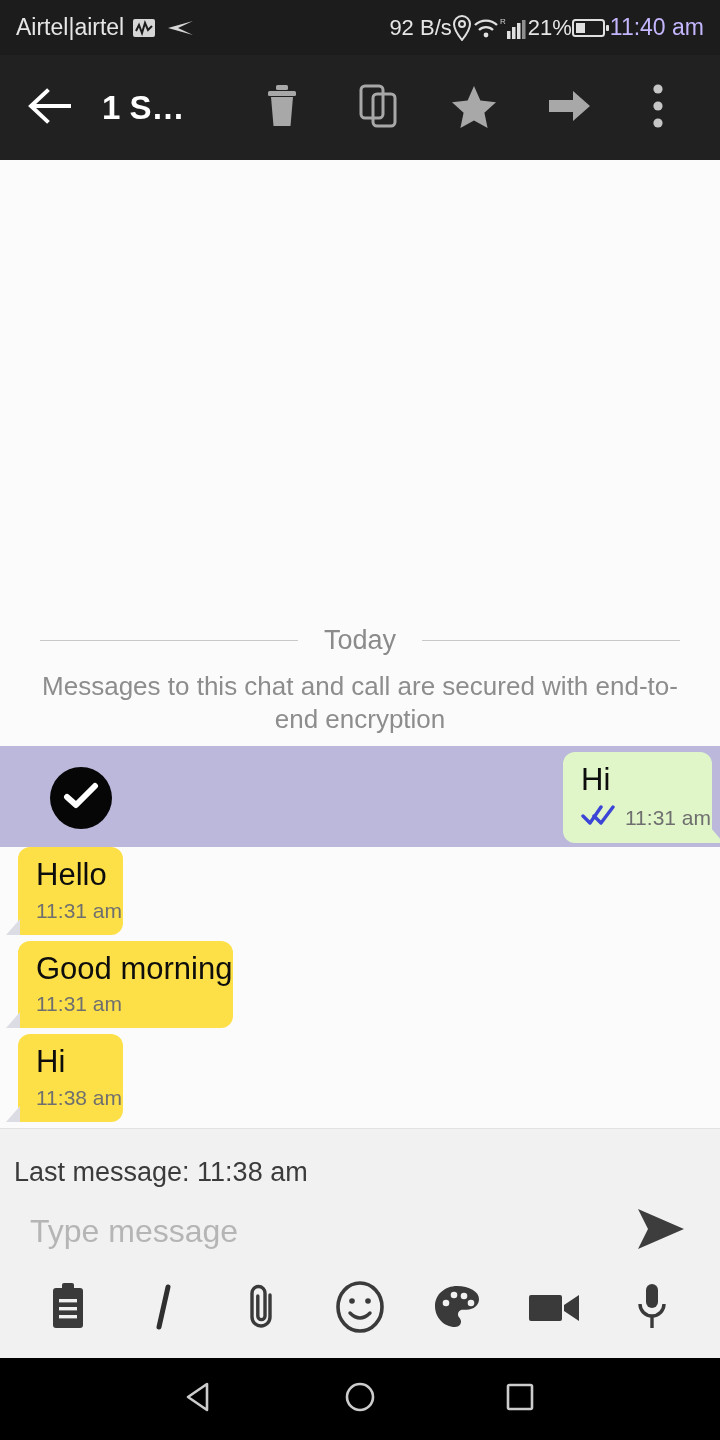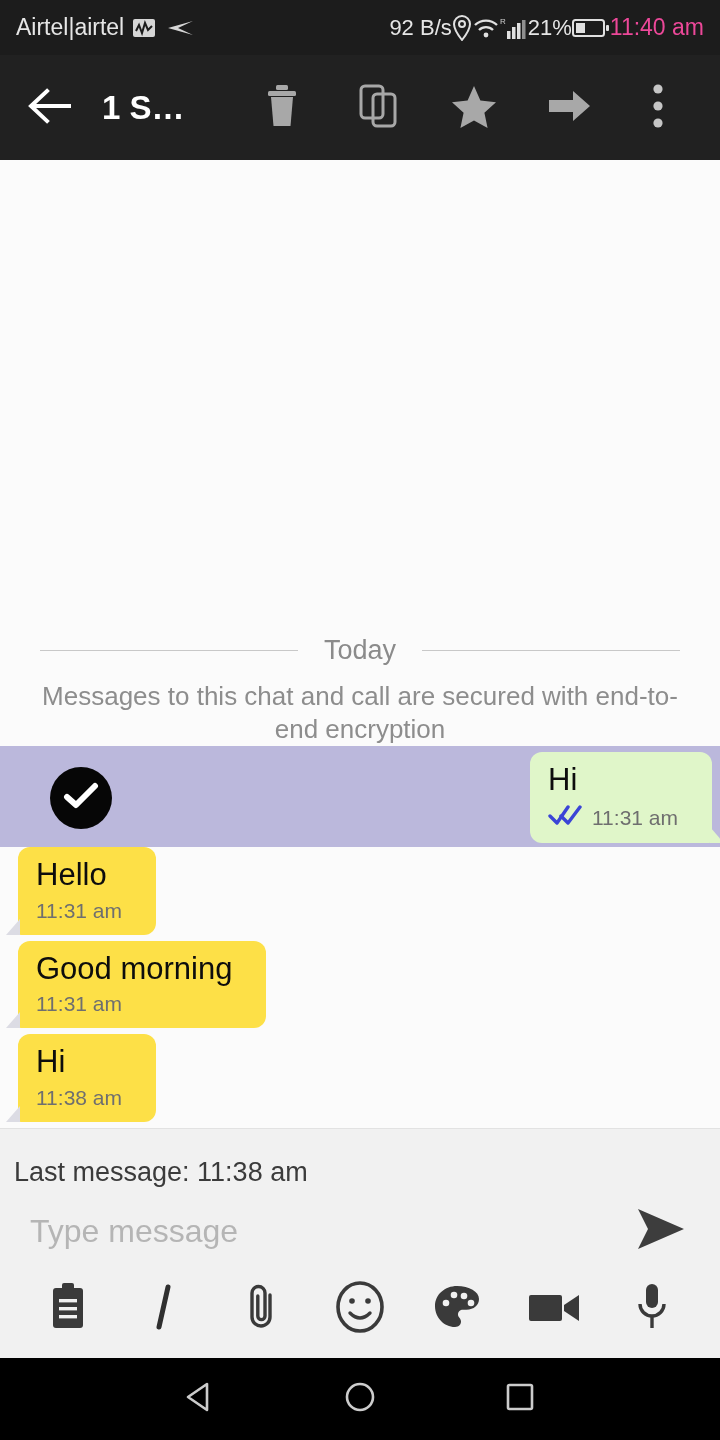--- a/index.html
+++ b/index.html
@@ -24,21 +24,21 @@
     display: flex; align-items: center;
     padding: 0 16px;
     font-size: 23px;
   }
   .sb-left { display: flex; align-items: center; gap: 8px; flex: 1 1 auto; }
   .sb-right { display: flex; align-items: center; gap: 0; }
   .carrier { font-size: 23px; letter-spacing: 0px; color: #e6e6e6; }
   .sb-icon { display: inline-flex; align-items: center; justify-content: center; }
   .net-speed { font-size: 22px; color: #e6e6e6; }
   .batt-pct { font-size: 22px; color: #e6e6e6; }
-  .clock { font-size: 23px; color: #ec4899; }
+  .clock { font-size: 23px; color: #c4b5fd; }
 
   
   .toolbar {
     height: 105px; flex: 0 0 105px;
     background: #212121;
     display: flex; align-items: center;
     padding: 0 22px;
     gap: 0;
   }
   .tb-back { width: 58px; display: flex; align-items: center; justify-content: center; }
@@ -70,42 +70,42 @@
   .day-line { flex: 1 1 auto; height: 1px; background: #c8c8c8; }
   .day-label {
     color: #8b8b8b; font-size: 27px;
     padding: 0 26px;
   }
   .encryption-note {
     color: #8d8d8d;
     font-size: 26px;
     line-height: 1.28;
     text-align: center;
-    padding: 0 42px 0 42px;
+    padding: 0 42px 10px 42px;
   }
 
   
   .msg-row { display: flex; align-items: center; width: 100%; }
   .msg-row.selected { background: #bbb8dc; padding: 6px 0 4px 0; }
   .msg-row.out { justify-content: flex-end; }
   .msg-row.in  { justify-content: flex-start; padding-bottom: 6px; }
 
   .select-check {
     width: 62px; height: 62px;
     border-radius: 50%;
     background: #060606;
     margin-left: 50px;
     display: flex; align-items: center; justify-content: center;
     flex: 0 0 62px;
   }
 
   .bubble {
     position: relative;
     max-width: 74%;
-    padding: 10px 34px 12px 18px;
+    padding: 10px 1px 12px 18px;
     border-radius: 12px;
     font-size: 31px;
     color: #0d0d0d;
   }
   .bubble .text { line-height: 1.15; white-space: pre-wrap; }
   .bubble .meta {
     display: flex; align-items: center; gap: 10px;
     margin-top: 6px;
     font-size: 21px; color: #6f6f6f;
   }

